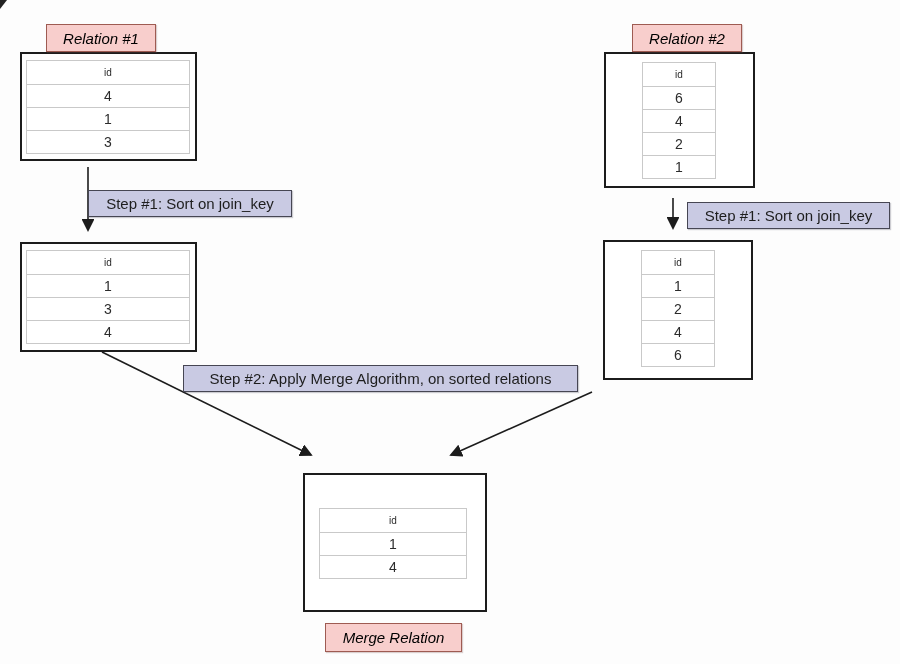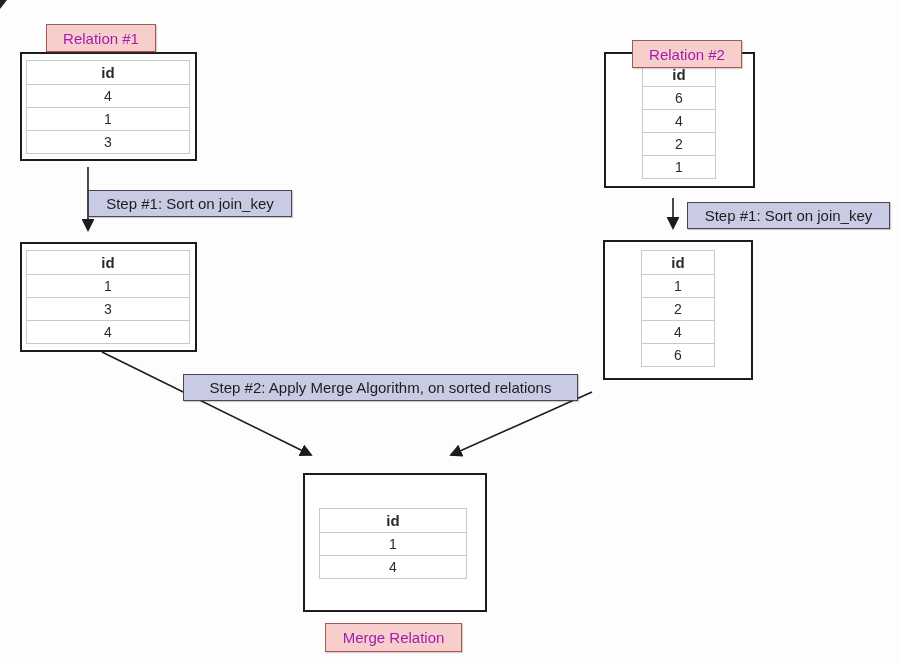--- a/index.html
+++ b/index.html
@@ -14,33 +14,34 @@
     position:absolute; box-sizing:border-box;
     background:#ffffff; border:2px solid var(--box-border,#1c1c1c);
   }
   
   .grid { position:absolute; border-collapse:collapse; table-layout:fixed; }
   .grid th, .grid td {
     border:1px solid var(--grid-line,#c9c9c9);
     background:#ffffff; text-align:center; vertical-align:middle;
     padding:0; color:var(--text,#2b2b2b);
   }
-  .grid th { height:23px; font-size:15px; font-weight:bold; }
+  .grid th { height:23px; font-size:10px; font-weight:normal; }
   .grid td { height:22px; font-size:14px; }
   
   .tag {
     position:absolute; box-sizing:border-box; z-index:3;
     display:flex; align-items:center; justify-content:center;
     font-size:15px; white-space:nowrap;
   }
   .tag.pink {
     background:var(--relation-label-bg,#f8cecc);
     border:1.5px solid var(--relation-label-border,#9e5b52);
-    color:#a21caf;
+    color:#000000;
     box-shadow:1px 1px 1px rgba(120,70,70,.25);
+    font-style:italic;
   }
   .tag.step {
     background:var(--step-label-bg,#c9cae3);
     border:1.5px solid var(--step-label-border,#464653);
     color:#1e1e1e;
     box-shadow:1px 1px 1px rgba(60,60,80,.25);
   }
   
   svg.arrows { position:absolute; left:0; top:0; z-index:2; pointer-events:none; }
   svg.arrows path.line { stroke:var(--arrow,#1c1c1c); stroke-width:1.6; fill:none; }
@@ -108,21 +109,21 @@
         <tr>
             <td>3</td>
           </tr>
         <tr>
             <td>4</td>
           </tr>
       </tbody>
     </table>
   </div>
 
-  <div class="tag pink" style="left:632px;top:40px;width:110px;height:28px">Relation #2</div>
+  <div class="tag pink" style="left:632px;top:24px;width:110px;height:28px">Relation #2</div>
   <div class="box" style="left:604px;top:52px;width:151px;height:136px">
     <table class="grid" style="left:36px;top:8px;width:74px">
       <thead>
         <tr>
           <th>id</th>
         </tr>
       </thead>
       <tbody>
         <tr>
             <td>6</td>
@@ -159,21 +160,21 @@
         <tr>
             <td>4</td>
           </tr>
         <tr>
             <td>6</td>
           </tr>
       </tbody>
     </table>
   </div>
 
-  <div class="tag step" style="left:183px;top:374px;width:395px;height:27px">Step #2: Apply Merge Algorithm, on sorted relations</div>
+  <div class="tag step" style="left:183px;top:365px;width:395px;height:27px">Step #2: Apply Merge Algorithm, on sorted relations</div>
 
   <div class="box" style="left:303px;top:473px;width:184px;height:139px">
     <table class="grid" style="left:14px;top:33px;width:148px">
       <thead>
         <tr>
           <th>id</th>
         </tr>
       </thead>
       <tbody>
         <tr>

